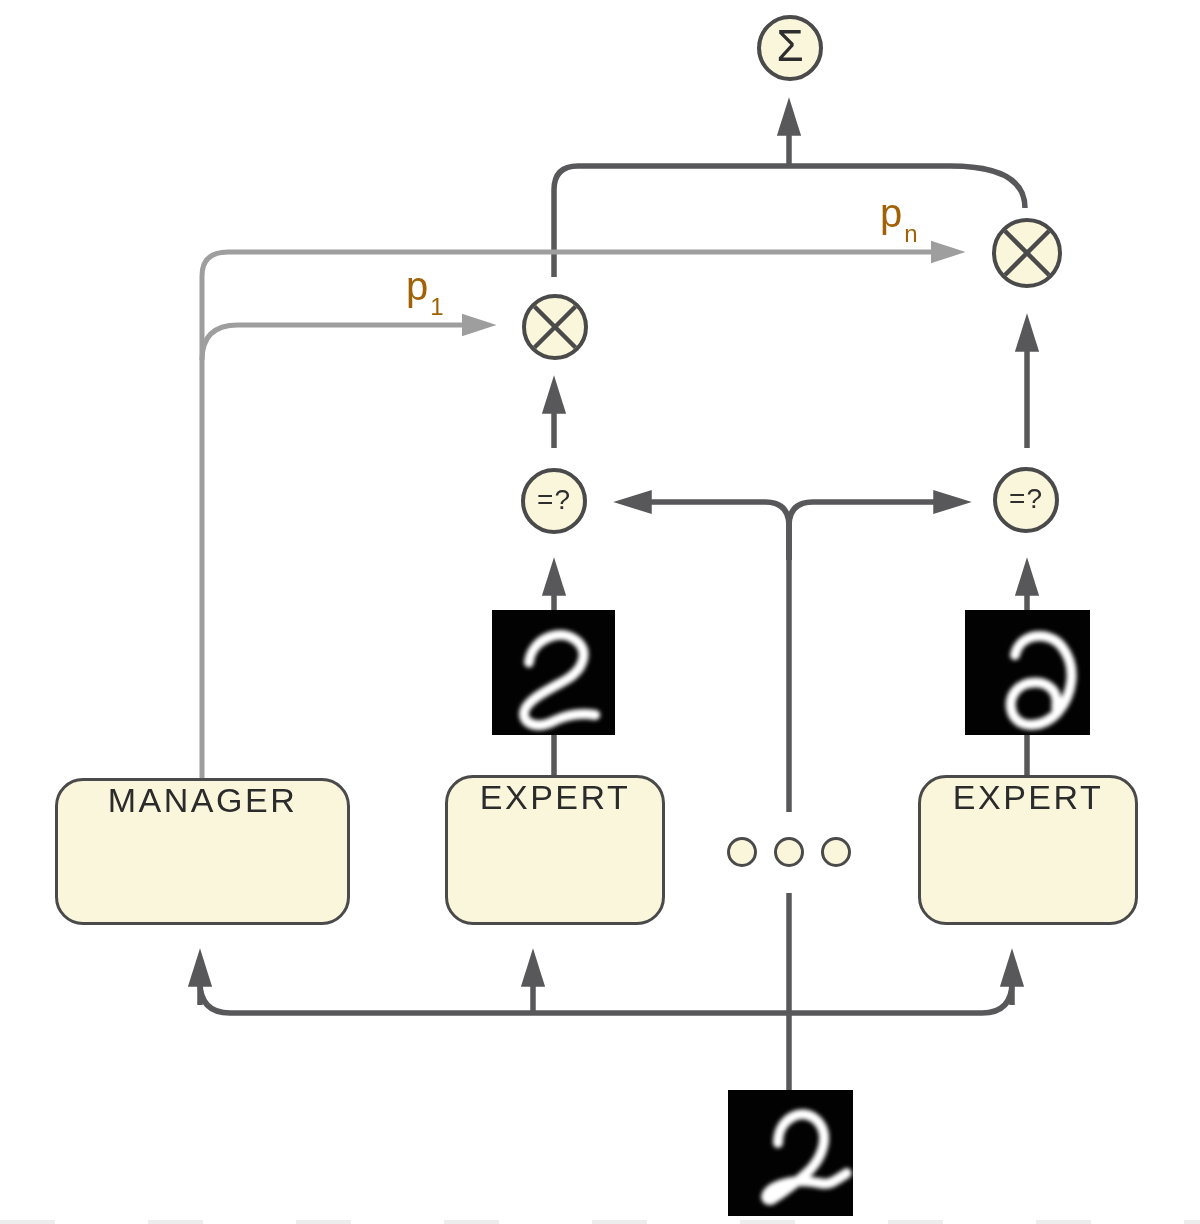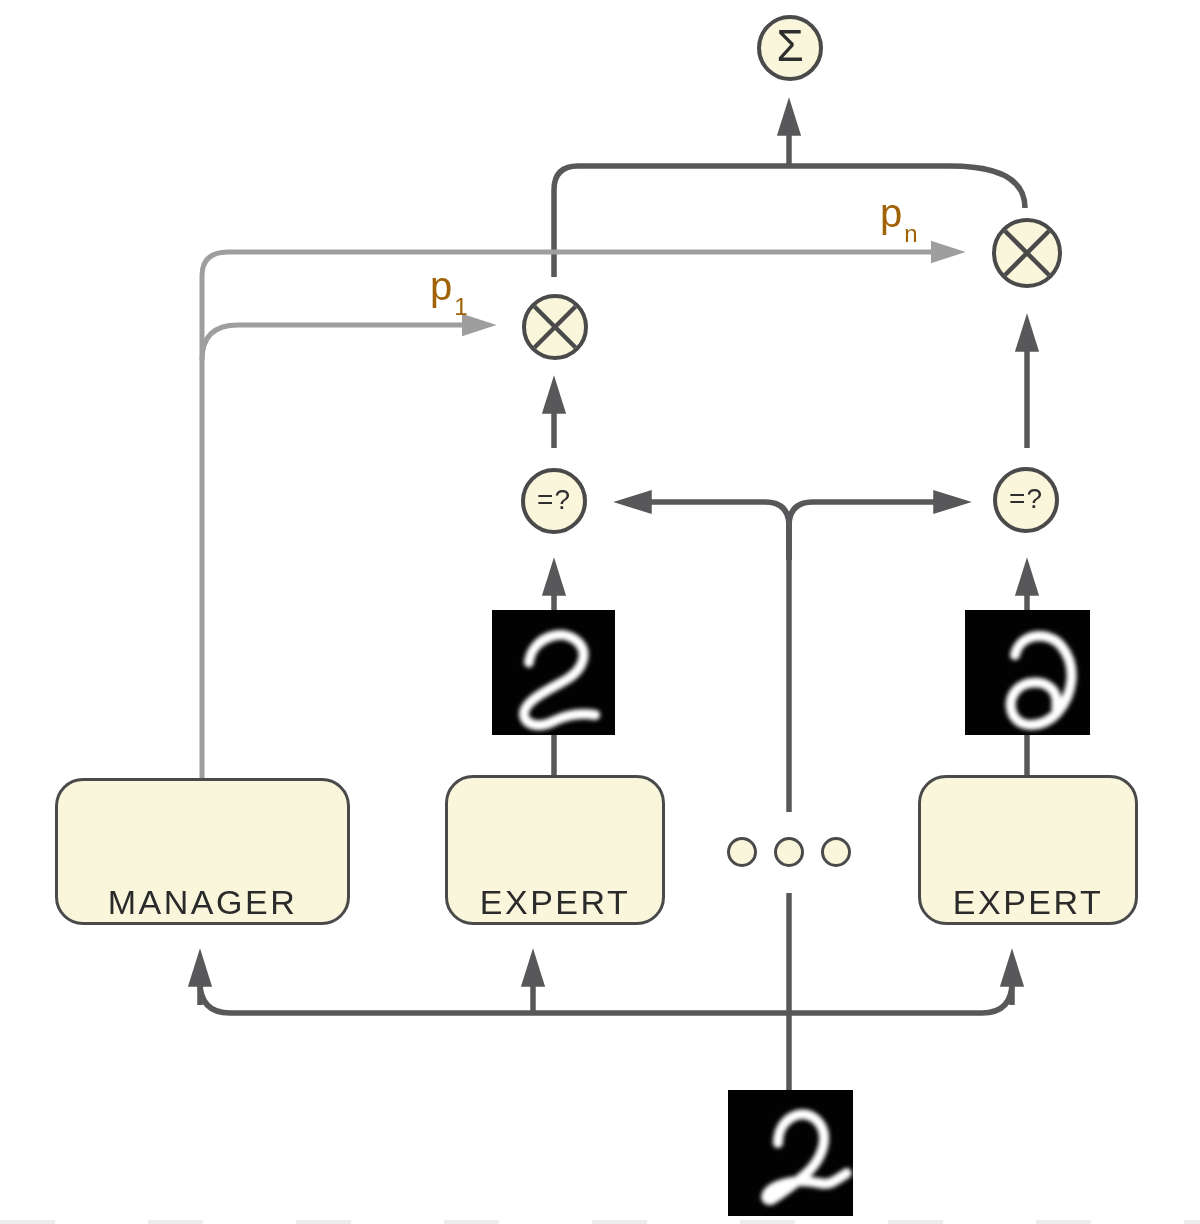--- a/index.html
+++ b/index.html
@@ -28,21 +28,21 @@
   .mult-node svg{position:absolute;inset:0;width:100%;height:100%;}
   .mult-node line{stroke:var(--node-border);stroke-width:4.5;}
   .eq-node{font-size:28px;font-weight:400;letter-spacing:1px;padding-bottom:2px;}
   .dot{
     position:absolute;box-sizing:border-box;width:30px;height:30px;border-radius:50%;
     background:var(--cream);border:3.5px solid var(--node-border);
   }
   .box{
     position:absolute;box-sizing:border-box;background:var(--cream);
     border:3.5px solid var(--node-border);border-radius:28px;
-    display:flex;align-items:flex-end;justify-content:center;
+    display:flex;align-items:flex-start;justify-content:center;
     font-size:34px;font-weight:300;letter-spacing:2.5px;color:#2b2b2b;
   }
   .p-label{
     position:absolute;font-size:40px;font-weight:300;color:#a16207;line-height:1;
   }
   .p-label sub{font-size:24px;font-weight:300;position:relative;top:6px;left:2px;}
   #edge-dashes{
     position:absolute;left:0;bottom:0;width:100%;height:4px;
     background:repeating-linear-gradient(90deg,#ededed 0 55px,transparent 55px 148px);
   }
@@ -125,21 +125,21 @@
     </svg>
   </div>
 
   <div class="node eq-node" style="left:521px;top:468px;width:66px;height:66px;">
     <span>=?</span>
   </div>
   <div class="node eq-node" style="left:993px;top:467px;width:66px;height:66px;">
     <span>=?</span>
   </div>
 
-  <div class="p-label" style="left:430px;top:266px;">
+  <div class="p-label" style="left:406px;top:266px;">
     <span>p</span><sub>1</sub>
   </div>
   <div class="p-label" style="left:880px;top:193px;">
     <span>p</span><sub>n</sub>
   </div>
 
   <div class="box" style="left:55px;top:778px;width:295px;height:147px;">
     <span>MANAGER</span>
   </div>
   <div class="box" style="left:445px;top:775px;width:220px;height:150px;">

